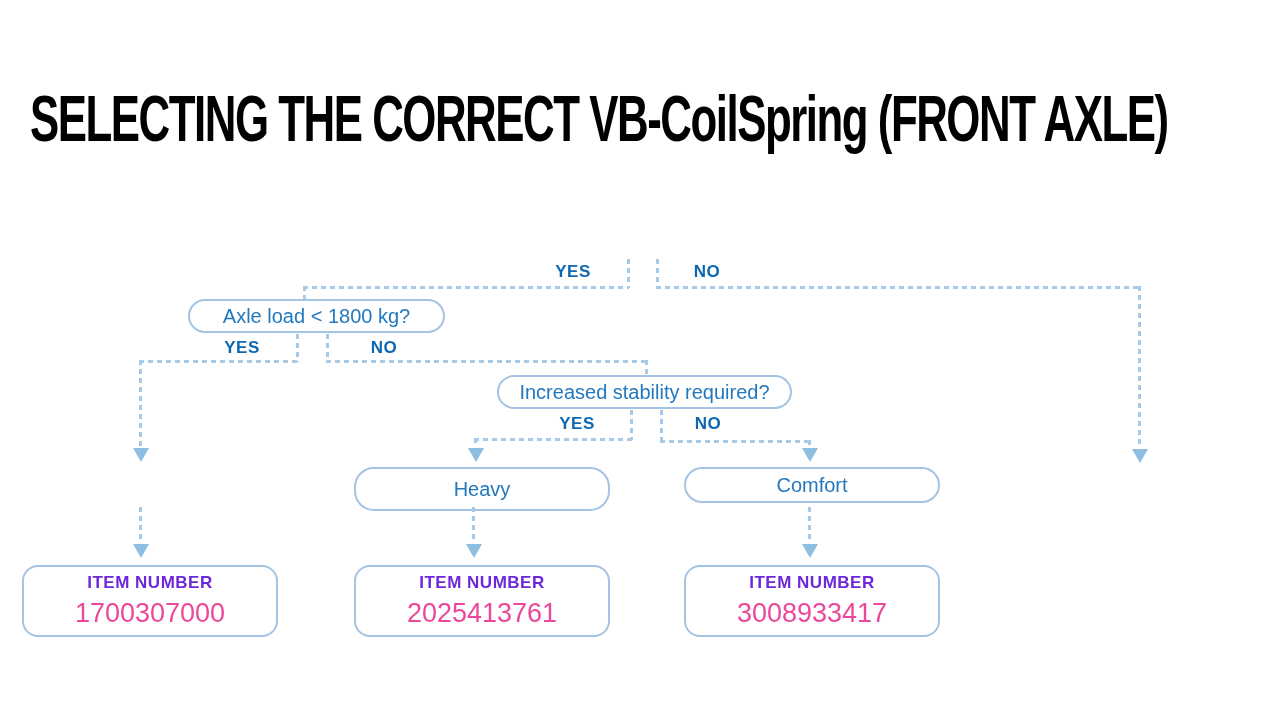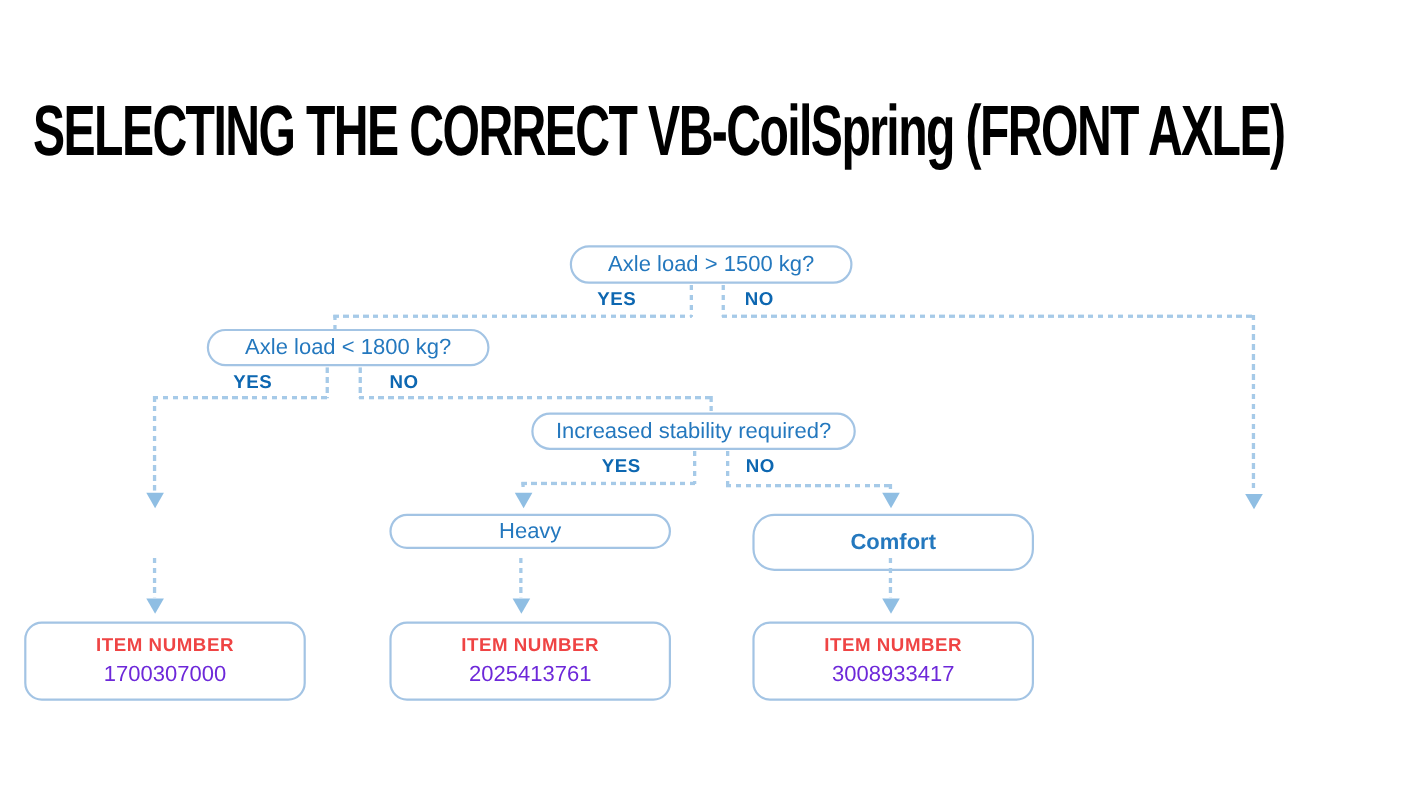--- a/index.html
+++ b/index.html
@@ -37,20 +37,21 @@
     align-items: center;
     justify-content: center;
     color: #2478be;
     font-size: 20px;
     white-space: nowrap;
   }
 
   .branch-label {
     position: absolute;
     width: 60px;
+    text-align: center;
     font-size: 17px;
     font-weight: bold;
     color: #0d67b1;
     letter-spacing: 0.5px;
   }
 
   
   .conn-h {
     position: absolute;
     height: 3px;
@@ -82,38 +83,35 @@
     background: #ffffff;
     display: flex;
     flex-direction: column;
     align-items: center;
     justify-content: center;
     gap: 5px;
   }
   .item-header {
     font-size: 17px;
     font-weight: bold;
-    color: #ef4444;
+    color: #6d28d9;
     letter-spacing: 0.5px;
   }
   .item-number {
-    font-size: 20px;
-    color: #6d28d9;
+    font-size: 27px;
+    color: #ec4899;
   }
 </style>
 </head>
 <body>
 
 <div class="stage">
 
   <div class="title">SELECTING THE CORRECT VB-CoilSpring (FRONT AXLE)</div>
 
-  <div class="pill" style="left:518px; top:223px; width:257px; height:35px;">
-    <span>Axle load &gt; 1500 kg?</span>
-  </div>
   <div class="branch-label" style="left:543px; top:262px;">YES</div>
   <div class="branch-label" style="left:677px; top:262px;">NO</div>
 
   <div class="conn-v" style="left:627px; top:259px; height:29px;"></div>
   <div class="conn-v" style="left:656px; top:259px; height:29px;"></div>
 
   <div class="conn-h" style="left:303px; top:286px; width:326px;"></div>
   <div class="conn-v" style="left:303px; top:286px; height:14px;"></div>
 
   <div class="conn-h" style="left:656px; top:286px; width:485px;"></div>
@@ -129,41 +127,41 @@
   <div class="conn-v" style="left:296px; top:334px; height:28px;"></div>
   <div class="conn-v" style="left:326px; top:334px; height:28px;"></div>
 
   <div class="conn-h" style="left:139px; top:360px; width:160px;"></div>
   <div class="conn-v" style="left:139px; top:360px; height:86px;"></div>
   <div class="arrow-down" style="left:133px; top:448px;"></div>
 
   <div class="conn-h" style="left:326px; top:360px; width:321px;"></div>
   <div class="conn-v" style="left:645px; top:360px; height:15px;"></div>
 
-  <div class="pill" style="left:483px; top:375px; width:295px; height:34px;">
+  <div class="pill" style="left:497px; top:375px; width:295px; height:34px;">
     <span>Increased stability required?</span>
   </div>
   <div class="branch-label" style="left:547px; top:414px;">YES</div>
   <div class="branch-label" style="left:678px; top:414px;">NO</div>
 
   <div class="conn-v" style="left:630px; top:410px; height:30px;"></div>
   <div class="conn-v" style="left:660px; top:410px; height:30px;"></div>
 
   <div class="conn-h" style="left:474px; top:438px; width:158px;"></div>
   <div class="conn-v" style="left:474px; top:438px; height:8px;"></div>
   <div class="arrow-down" style="left:468px; top:448px;"></div>
 
   <div class="conn-h" style="left:660px; top:440px; width:152px;"></div>
   <div class="conn-v" style="left:808px; top:440px; height:8px;"></div>
   <div class="arrow-down" style="left:802px; top:448px;"></div>
 
-  <div class="pill" style="left:354px; top:467px; width:256px; height:32px;">
+  <div class="pill" style="left:354px; top:467px; width:256px; height:44px;">
     <span>Heavy</span>
   </div>
-  <div class="pill" style="left:684px; top:467px; width:256px; height:52px;font-weight:bold;">
+  <div class="pill" style="left:684px; top:467px; width:256px; height:36px;">
     <span>Comfort</span>
   </div>
 
   <div class="conn-v" style="left:139px; top:507px; height:36px;"></div>
   <div class="arrow-down" style="left:133px; top:544px;"></div>
 
   <div class="conn-v" style="left:472px; top:507px; height:36px;"></div>
   <div class="arrow-down" style="left:466px; top:544px;"></div>
 
   <div class="conn-v" style="left:808px; top:507px; height:36px;"></div>

